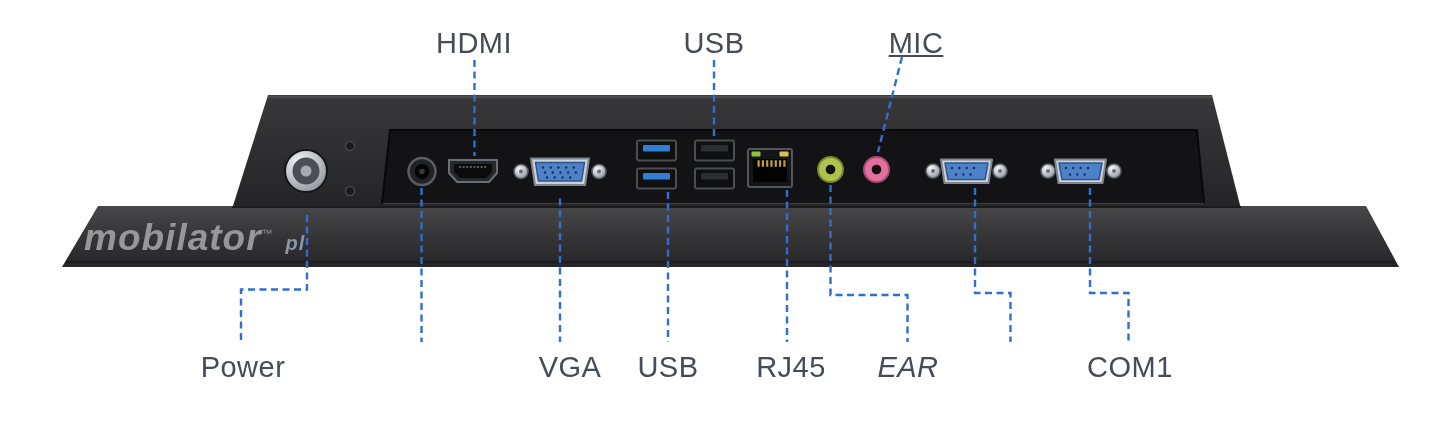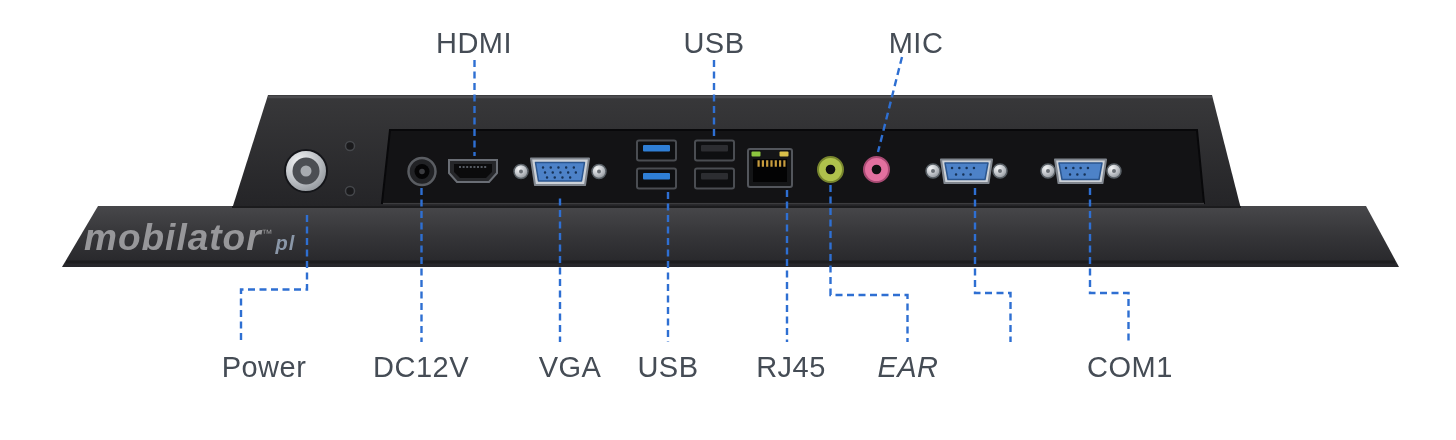--- a/index.html
+++ b/index.html
@@ -13,21 +13,21 @@
     font-size:29px;color:#454c55;letter-spacing:.5px;white-space:nowrap;
   }
   .lbl.top{top:27px;}
   .lbl.bottom{top:351px;}
   .logo{
     position:absolute;left:84px;top:217px;
     font-style:italic;font-weight:bold;font-size:37px;color:#97979a;
     letter-spacing:1px;
   }
   .logo .tm{font-size:11px;vertical-align:super;color:#9a9a9c;font-weight:normal;}
-  .logo .tld{font-size:20px;color:#8a97a8;margin-left:2px;}
+  .logo .tld{font-size:20px;color:#8a97a8;margin-left:12px;}
 </style>
 </head>
 <body>
 
 <div class="canvas">
 
   <svg class="art" width="1456" height="440" viewBox="0 0 1456 440">
     <defs>
       <linearGradient id="bodyGrad" x1="0" y1="0" x2="0" y2="1">
         <stop offset="0" stop-color="#38383a"></stop>
@@ -160,24 +160,23 @@
       <path d="M668 192 V342"></path>
       <path d="M787 190 V342"></path>
       <path d="M830.5 185 V295 H907.5 V342"></path>
       <path d="M975 188 V293 H1010.5 V342"></path>
       <path d="M1090 188 V293 H1128.5 V342"></path>
     </g>
   </svg>
 
   <div class="lbl top" style="left:474px;">HDMI</div>
   <div class="lbl top" style="left:714px;">USB</div>
-  <div class="lbl top" style="left:916px;">MIC</div>
+  <div class="lbl top" style="left:916px;text-decoration:underline;">MIC</div>
 
-  <div class="lbl bottom" style="left:243px;margin-left:21px;">Power</div>
-  <div class="lbl bottom" style="left:421px;">DC12V</div>
+  <div class="lbl bottom" style="left:243px;">Power</div>
   <div class="lbl bottom" style="left:561px;margin-left:9px;">VGA</div>
   <div class="lbl bottom" style="left:668px;">USB</div>
   <div class="lbl bottom" style="left:791px;">RJ45</div>
   <div class="lbl bottom" style="left:908px;font-style:italic;">EAR</div>
   <div class="lbl bottom" style="left:1130px;">COM1</div>
 
   <div class="logo">
     <span>mobilator</span><span class="tm">™</span><span class="tld">pl</span>
   </div>
 

